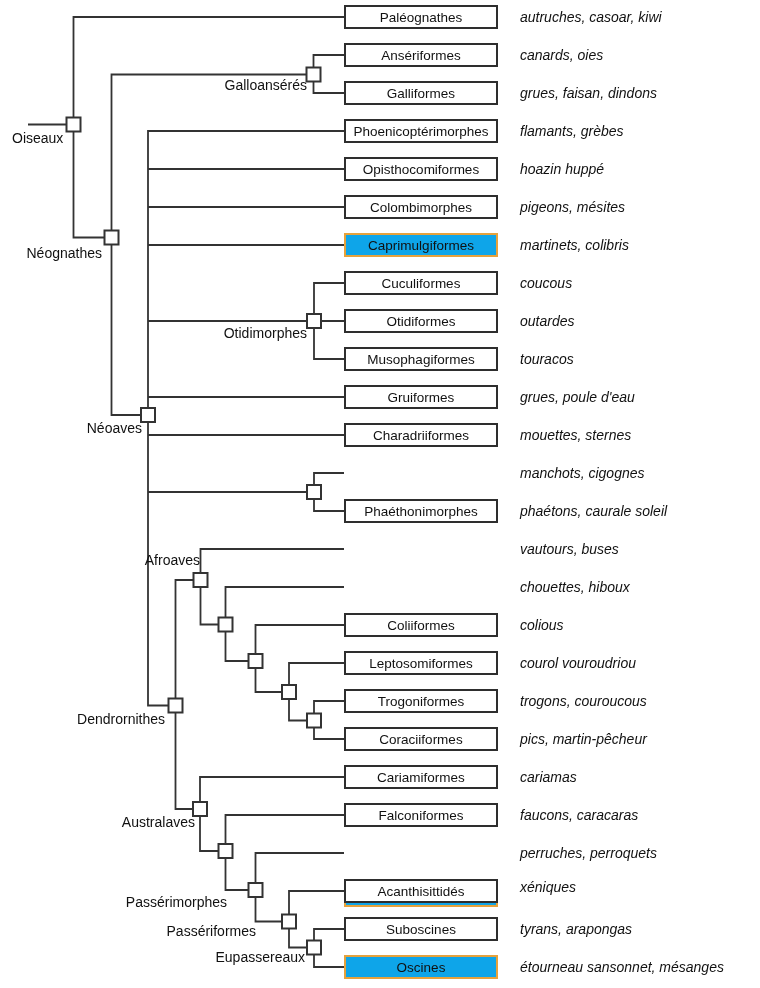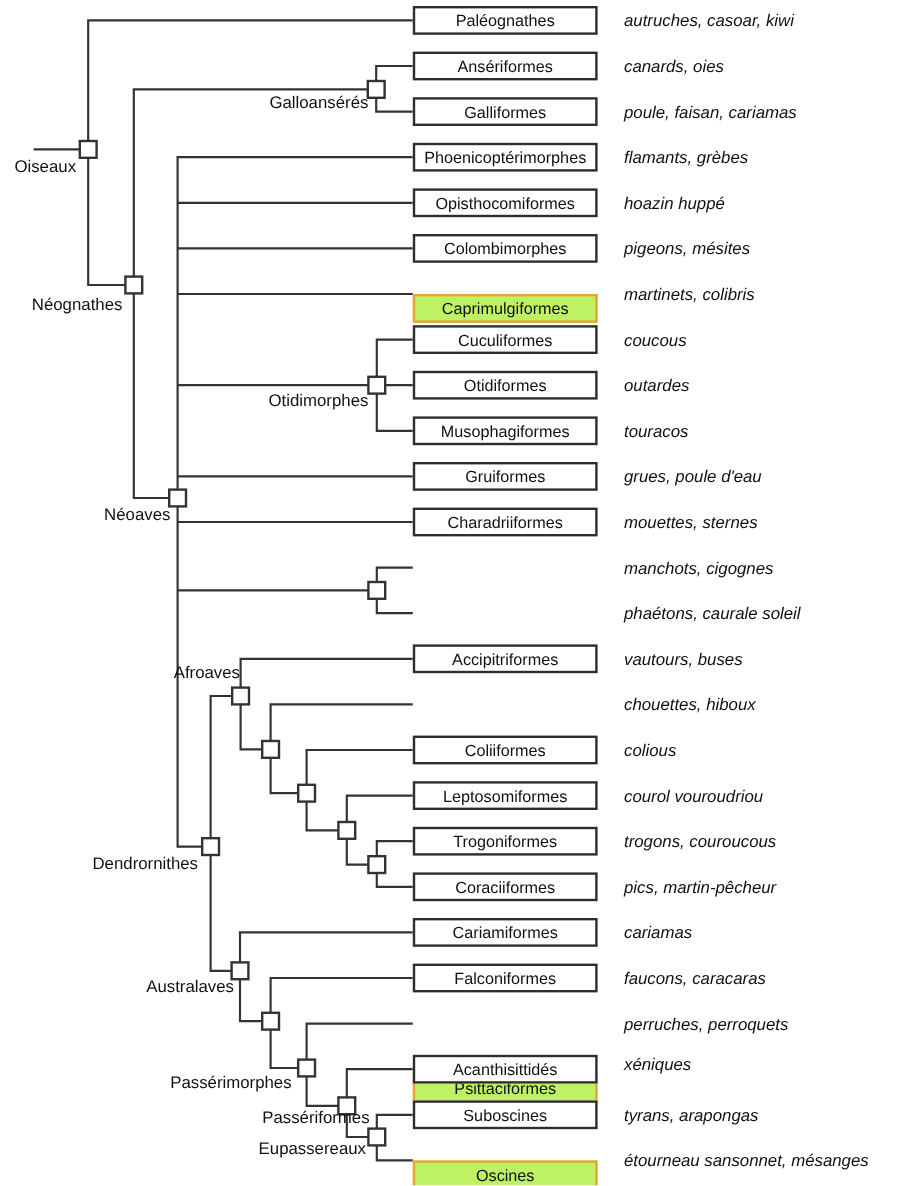--- a/index.html
+++ b/index.html
@@ -8,21 +8,21 @@
     font-family:"Liberation Sans",sans-serif;color:#1a1a1a;overflow:hidden;
   }
   #tree-svg{position:absolute;left:0;top:0;}
   .tbox{
     position:absolute;left:344px;width:150px;height:20px;
     border:2px solid #2e2e2e;background:#ffffff;
     display:flex;align-items:center;justify-content:center;
     overflow:hidden;
   }
   .tbox span{font-size:13.5px;white-space:nowrap;color:#111;}
-  .tbox.hl{border-color:#e6a23c;background:#bef264;margin-top:12px;}
+  .tbox.hl{border-color:#e6a23c;background:#0ea5e9;}
   .ex{
     position:absolute;left:520px;height:18px;line-height:18px;
     font-size:14px;font-style:italic;white-space:nowrap;color:#111;
   }
   .clade{
     position:absolute;font-size:14px;line-height:15px;
     white-space:nowrap;color:#111;
   }
 </style>
 </head>
@@ -80,22 +80,22 @@
   </svg>
 
   <span class="clade" style="left:12px;top:131px">Oiseaux</span>
   <span class="clade" style="right:658px;top:246px">Néognathes</span>
   <span class="clade" style="right:453px;top:78px">Galloansérés</span>
   <span class="clade" style="right:618px;top:421px">Néoaves</span>
   <span class="clade" style="right:453px;top:326px">Otidimorphes</span>
   <span class="clade" style="right:560px;top:553px">Afroaves</span>
   <span class="clade" style="right:595px;top:712px">Dendrornithes</span>
   <span class="clade" style="right:565px;top:815px">Australaves</span>
-  <span class="clade" style="right:517px;top:895px">Passérimorphes</span>
-  <span class="clade" style="right:452px;top:924px">Passériformes</span>
+  <span class="clade" style="right:533px;top:895px">Passérimorphes</span>
+  <span class="clade" style="right:504px;top:924px">Passériformes</span>
   <span class="clade" style="right:455px;top:950px">Eupassereaux</span>
 
   <div class="tbox" style="top:5px">
       <span>Paléognathes</span>
     </div>
   <div class="tbox" style="top:43px">
       <span>Ansériformes</span>
     </div>
   <div class="tbox" style="top:81px">
       <span>Galliformes</span>
@@ -120,22 +120,22 @@
     </div>
   <div class="tbox" style="top:347px">
       <span>Musophagiformes</span>
     </div>
   <div class="tbox" style="top:385px">
       <span>Gruiformes</span>
     </div>
   <div class="tbox" style="top:423px">
       <span>Charadriiformes</span>
     </div>
-  <div class="tbox" style="top:537px">
-      <span>Accipitriformes</span>
+  <div class="tbox" style="top:499px">
+      <span>Phaéthonimorphes</span>
     </div>
   <div class="tbox" style="top:613px">
       <span>Coliiformes</span>
     </div>
   <div class="tbox" style="top:651px">
       <span>Leptosomiformes</span>
     </div>
   <div class="tbox" style="top:689px">
       <span>Trogoniformes</span>
     </div>
@@ -156,21 +156,21 @@
     </div>
   <div class="tbox" style="top:917px">
       <span>Suboscines</span>
     </div>
   <div class="tbox hl" style="top:955px">
       <span>Oscines</span>
     </div>
 
   <div class="ex" style="top:8px">autruches, casoar, kiwi</div>
   <div class="ex" style="top:46px">canards, oies</div>
-  <div class="ex" style="top:84px">poule, faisan, cariamas</div>
+  <div class="ex" style="top:84px">grues, faisan, dindons</div>
   <div class="ex" style="top:122px">flamants, grèbes</div>
   <div class="ex" style="top:160px">hoazin huppé</div>
   <div class="ex" style="top:198px">pigeons, mésites</div>
   <div class="ex" style="top:236px">martinets, colibris</div>
   <div class="ex" style="top:274px">coucous</div>
   <div class="ex" style="top:312px">outardes</div>
   <div class="ex" style="top:350px">touracos</div>
   <div class="ex" style="top:388px">grues, poule d'eau</div>
   <div class="ex" style="top:426px">mouettes, sternes</div>
   <div class="ex" style="top:464px">manchots, cigognes</div>

